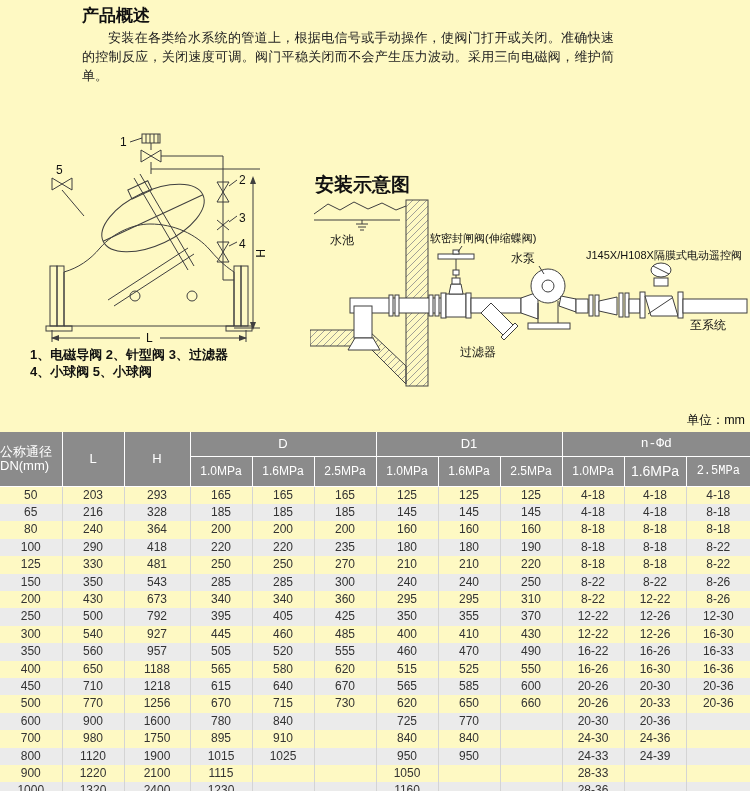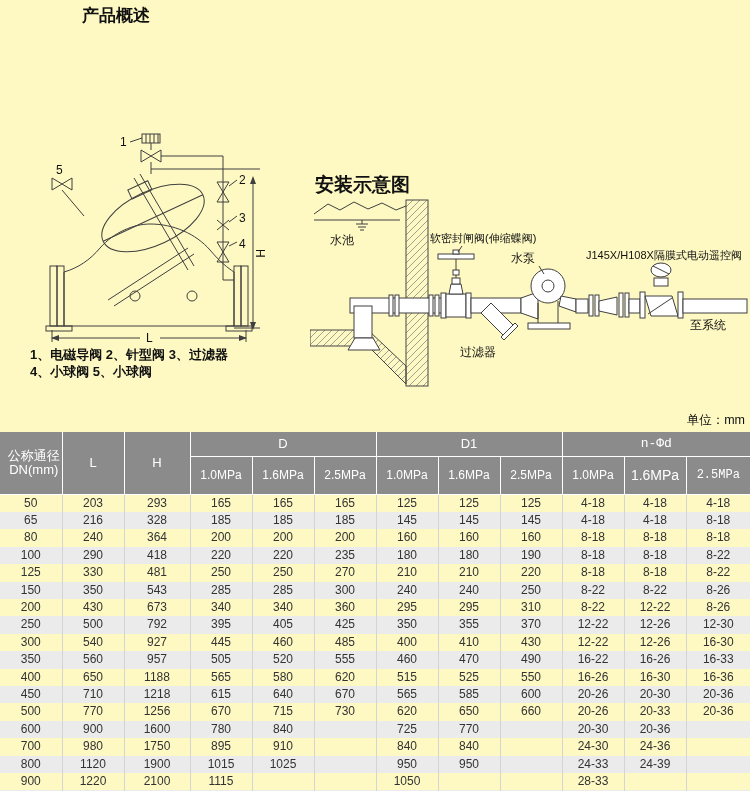--- a/index.html
+++ b/index.html
@@ -27,35 +27,36 @@
   .dlbl-s { font-size:11px; fill:#111; }
   
   .dim-title { position:absolute; left:2px; top:408px; font-size:18px; font-weight:bold; color:#000; }
   .dim-unit  { position:absolute; right:5px; top:412px; font-size:12.5px; color:#111; }
   .dim-table { position:absolute; left:0; top:432px; width:750px; border-collapse:collapse;
                table-layout:fixed; font-size:12px; color:#333; }
   .dim-table th { background:var(--header-bg,#8b8b8b); color:#fff; font-weight:normal;
                   border-right:1px solid #fff; border-bottom:1px solid #fff;
                   text-align:center; font-size:12px; }
   .dim-table thead tr:first-child th { height:24px; font-size:13px; }
-  .dim-table thead tr:last-child  th { height:38px; }
-  .dim-table th.dn { text-align:center; padding-left:6px; font-size:12px; line-height:14px; }
+  .dim-table thead tr:last-child  th { height:30px; }
+  .dim-table th.dn { text-align:left; font-size:12px; line-height:14px; }
   .dim-table th.big { font-size:14px; }
   .dim-table th:last-child { border-right:none;font-family:Liberation Mono, monospace; }
   .dim-table td { height:17.4px; line-height:17.4px; text-align:center;
                   border-right:1px solid #d4d4d4; padding:0; white-space:nowrap; }
   .dim-table td:last-child { border-right:none; }
   .dim-table tr.alt td { background:var(--alt-row,#ebebeb); }
 </style>
 </head>
 <body>
 
 <div class="page">
 
   <h2 class="overview-title">产品概述</h2>
+  <p class="overview-body">安装在各类给水系统的管道上，根据电信号或手动操作，使阀门打开或关闭。准确快速的控制反应，关闭速度可调。阀门平稳关闭而不会产生压力波动。采用三向电磁阀，维护简单。</p>
 
   <svg class="valve-svg" width="262" height="216" viewBox="0 0 262 216">
 
     <g>
       <rect class="ln" x="104" y="4" width="18" height="9"></rect>
       <path class="ln" d="M108,4 V13 M112,4 V13 M116,4 V13 M120,4 V13"></path>
       <line class="ln" x1="113" y1="13" x2="113" y2="20"></line>
       <polygon class="ln" points="103,20 113,26 103,32"></polygon>
       <polygon class="ln" points="123,20 113,26 123,32"></polygon>
       <line class="ln" x1="92" y1="12" x2="104" y2="8"></line>

